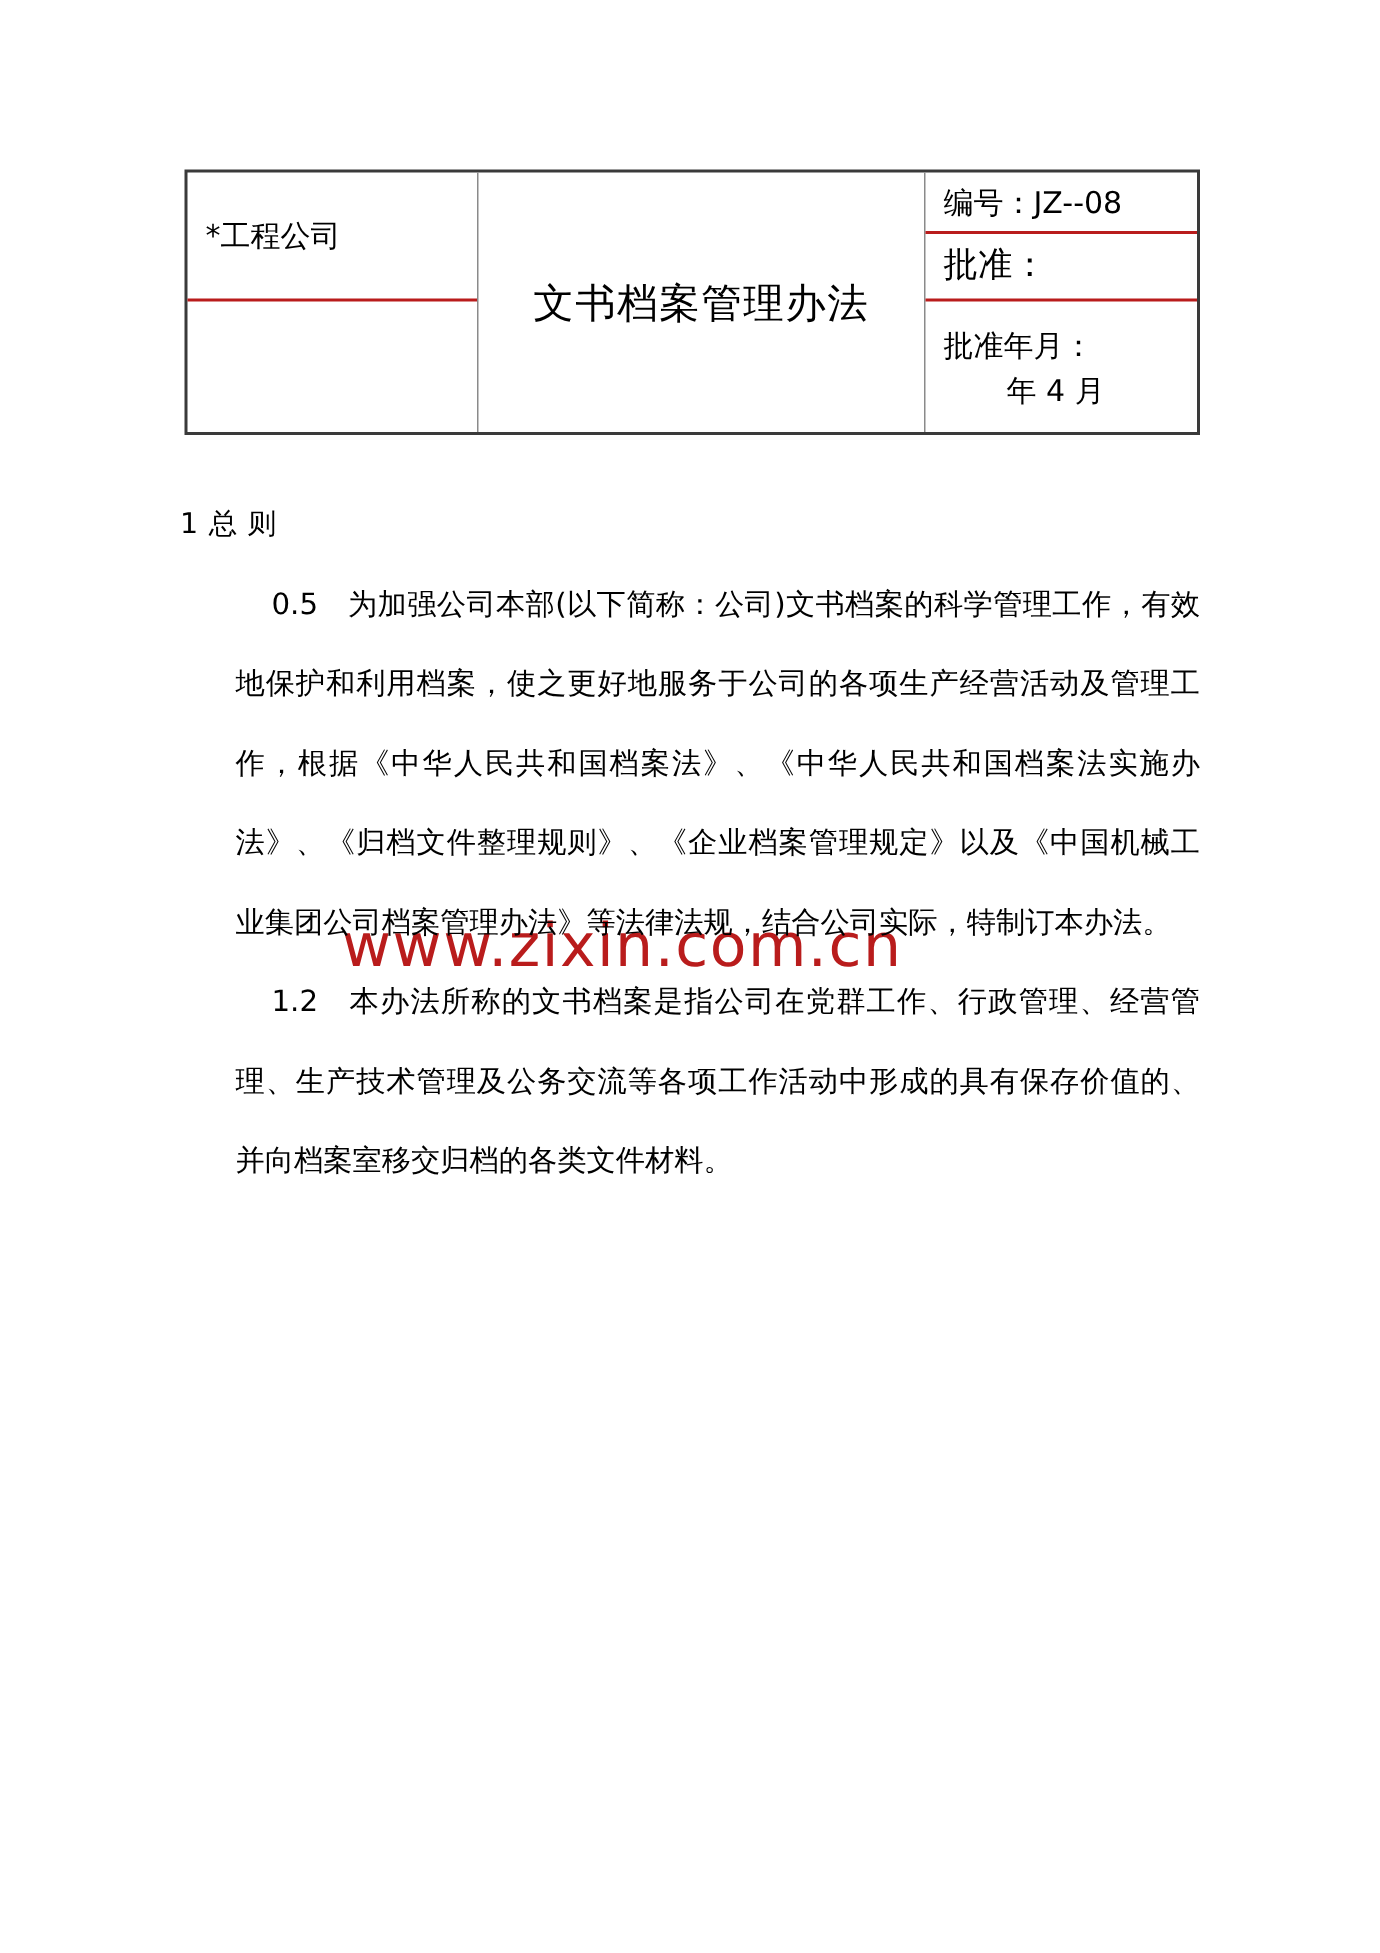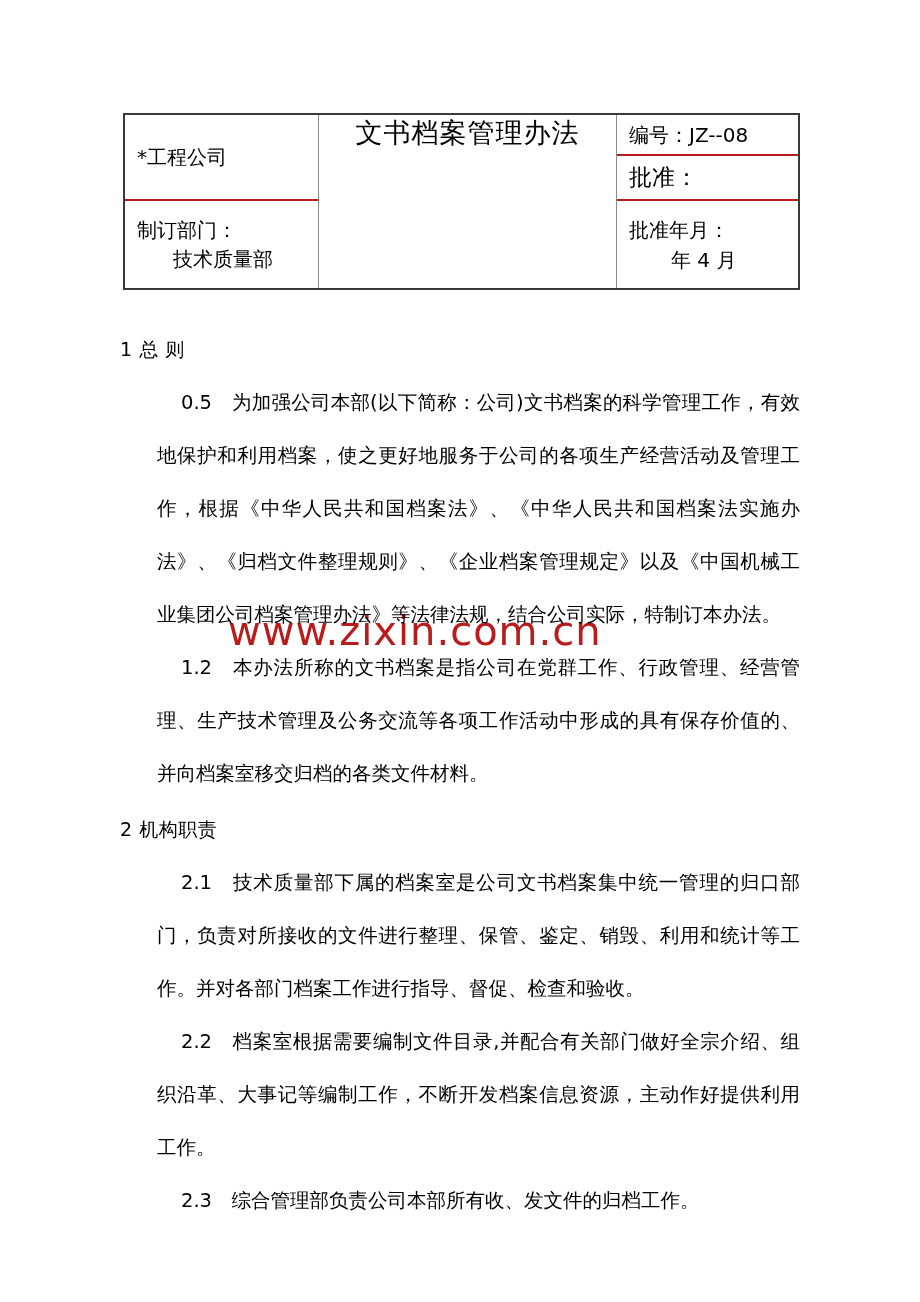--- a/index.html
+++ b/index.html
@@ -79,21 +79,21 @@
 
   
   .cell-code    { top: 0px;   height: 41px; }
   .cell-appr    { top: 41px;  height: 45px; }
   .cell-yearmon { top: 86px;  bottom: 0px; }
 
   .cell-title {
     position: absolute;
     left: 0; right: 0; top: 0; bottom: 0;
     display: flex;
-    align-items: flex-start;
+    align-items: center;
     justify-content: center;
   }
 
   .t-company   { font-size: 20px; line-height: 1.3; }
   .t-dept-line1{ font-size: 20px; line-height: 1.45; }
   .t-dept-line2{ font-size: 20px; line-height: 1.45; padding-left: 36px; }
   .t-title     { font-size: 27px; letter-spacing: 1px; white-space: nowrap; }
   .t-code      { font-size: 20px; line-height: 1.3; }
   .t-appr      { font-size: 23px; line-height: 1.3; }
   .t-ym-line1  { font-size: 20px; line-height: 1.5; }
@@ -142,24 +142,20 @@
 <div class="page">
 
   <div class="watermark">www.zixin.com.cn</div>
 
   <div class="header-table">
 
     <div class="ht-col ht-col-left">
       <div class="ht-cell cell-company ht-divider-h">
         <div class="t-company">*工程公司</div>
       </div>
-      <div class="ht-cell cell-dept">
-        <div class="t-dept-line1">制订部门：</div>
-        <div class="t-dept-line2">技术质量部</div>
-      </div>
     </div>
 
     <div class="ht-col ht-col-mid">
       <div class="cell-title">
         <div class="t-title">文书档案管理办法</div>
       </div>
     </div>
 
     <div class="ht-col ht-col-right">
       <div class="ht-cell cell-code ht-divider-h">
@@ -177,22 +173,16 @@
   </div>
 
   <div class="body-area">
 
     <div class="section">
       <div class="sec-heading">1 总 则</div>
       <div class="para para-1-1">0.5　为加强公司本部(以下简称：公司)文书档案的科学管理工作，有效地保护和利用档案，使之更好地服务于公司的各项生产经营活动及管理工作，根据《中华人民共和国档案法》、《中华人民共和国档案法实施办法》、《归档文件整理规则》、《企业档案管理规定》以及《中国机械工业集团公司档案管理办法》等法律法规，结合公司实际，特制订本办法。</div>
       <div class="para para-1-2">1.2　本办法所称的文书档案是指公司在党群工作、行政管理、经营管理、生产技术管理及公务交流等各项工作活动中形成的具有保存价值的、并向档案室移交归档的各类文件材料。</div>
     </div>
 
-    <div class="section">
-      <div class="sec-heading sec2-heading">2 机构职责</div>
-      <div class="para para-2-1">2.1　技术质量部下属的档案室是公司文书档案集中统一管理的归口部门，负责对所接收的文件进行整理、保管、鉴定、销毁、利用和统计等工作。并对各部门档案工作进行指导、督促、检查和验收。</div>
-      <div class="para para-2-2">2.2　档案室根据需要编制文件目录,并配合有关部门做好全宗介绍、组织沿革、大事记等编制工作，不断开发档案信息资源，主动作好提供利用工作。</div>
-      <div class="para para-2-3">2.3　综合管理部负责公司本部所有收、发文件的归档工作。</div>
-    </div>
 
   </div>
 
 </div>
 
 </body></html>

